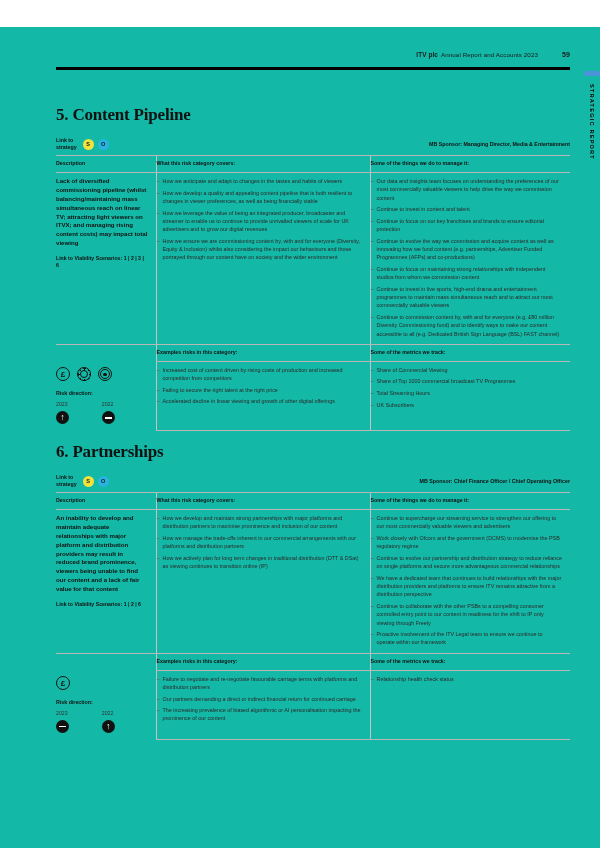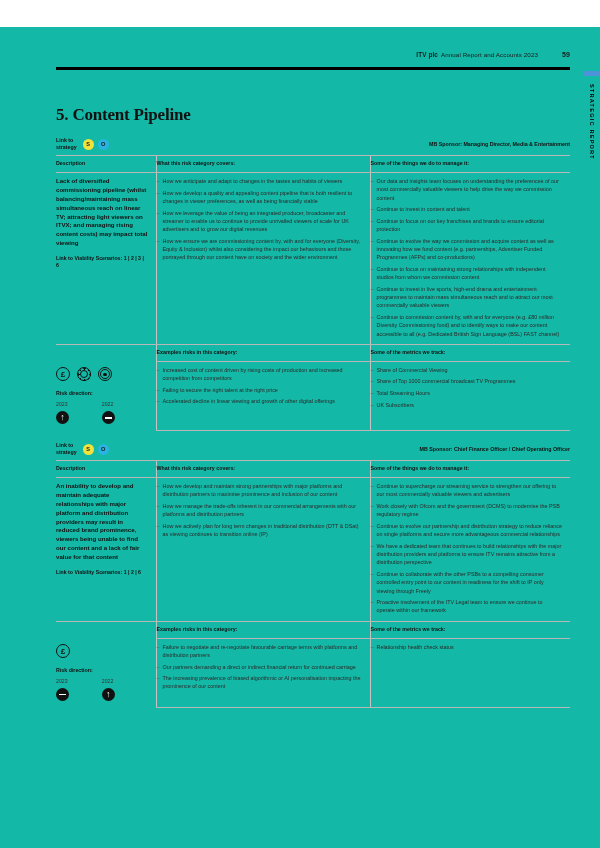--- a/index.html
+++ b/index.html
@@ -295,20 +295,21 @@
             <li>Total Streaming Hours</li>
             <li>UK Subscribers</li>
           </ul>
         </td>
       </tr>
     </tbody>
       </table>
   </div>
 
   <div class="section" id="sec-partnerships">
+    <h2 class="sec-title">6. Partnerships</h2>
 
     <div class="strategy-row">
       <div class="strategy-left">
         <div class="lbl">
           <span>Link to</span><br>
           <span>strategy</span>
         </div>
         <div class="badges">
           <div class="badge badge-s">S</div>
           <div class="badge badge-o">O</div>

